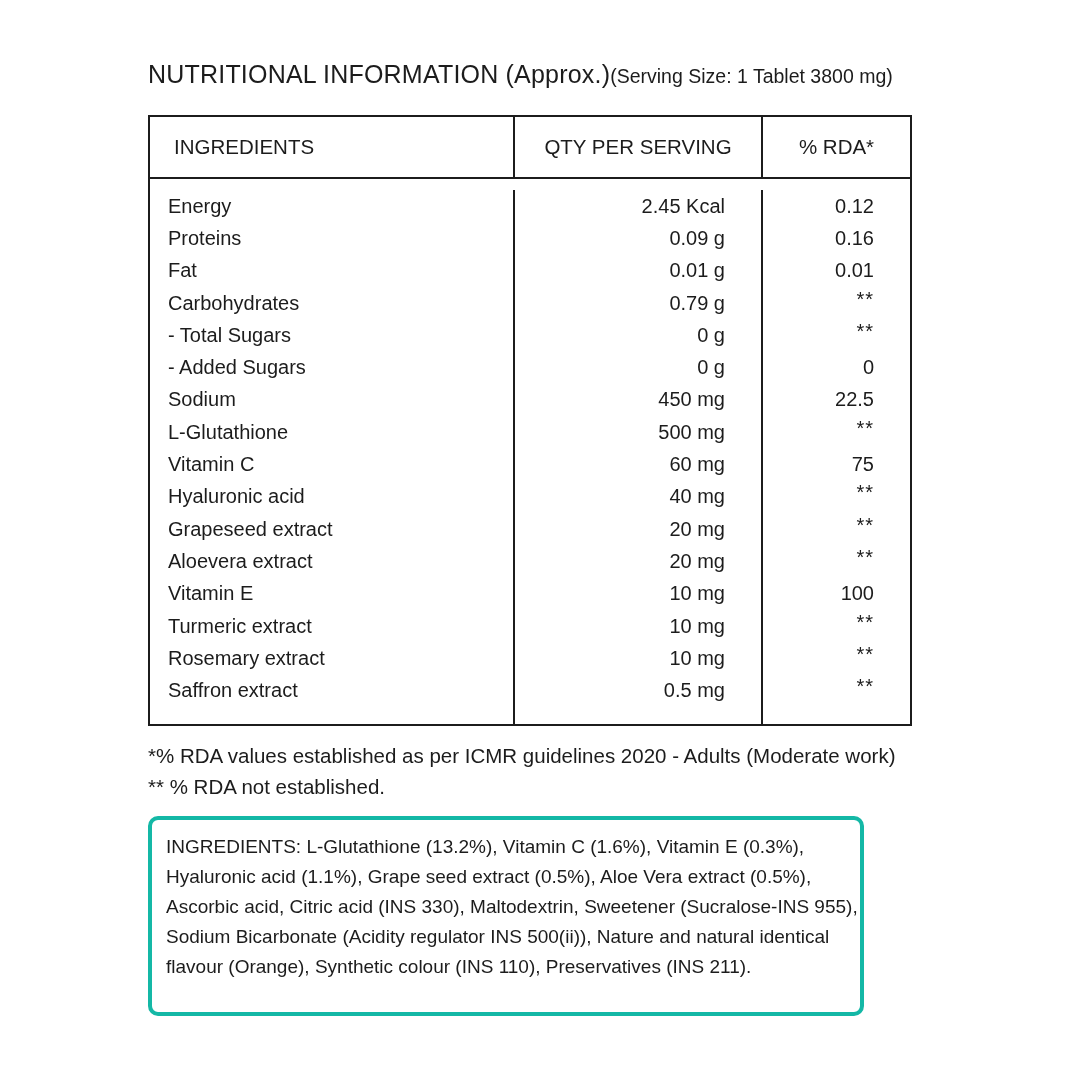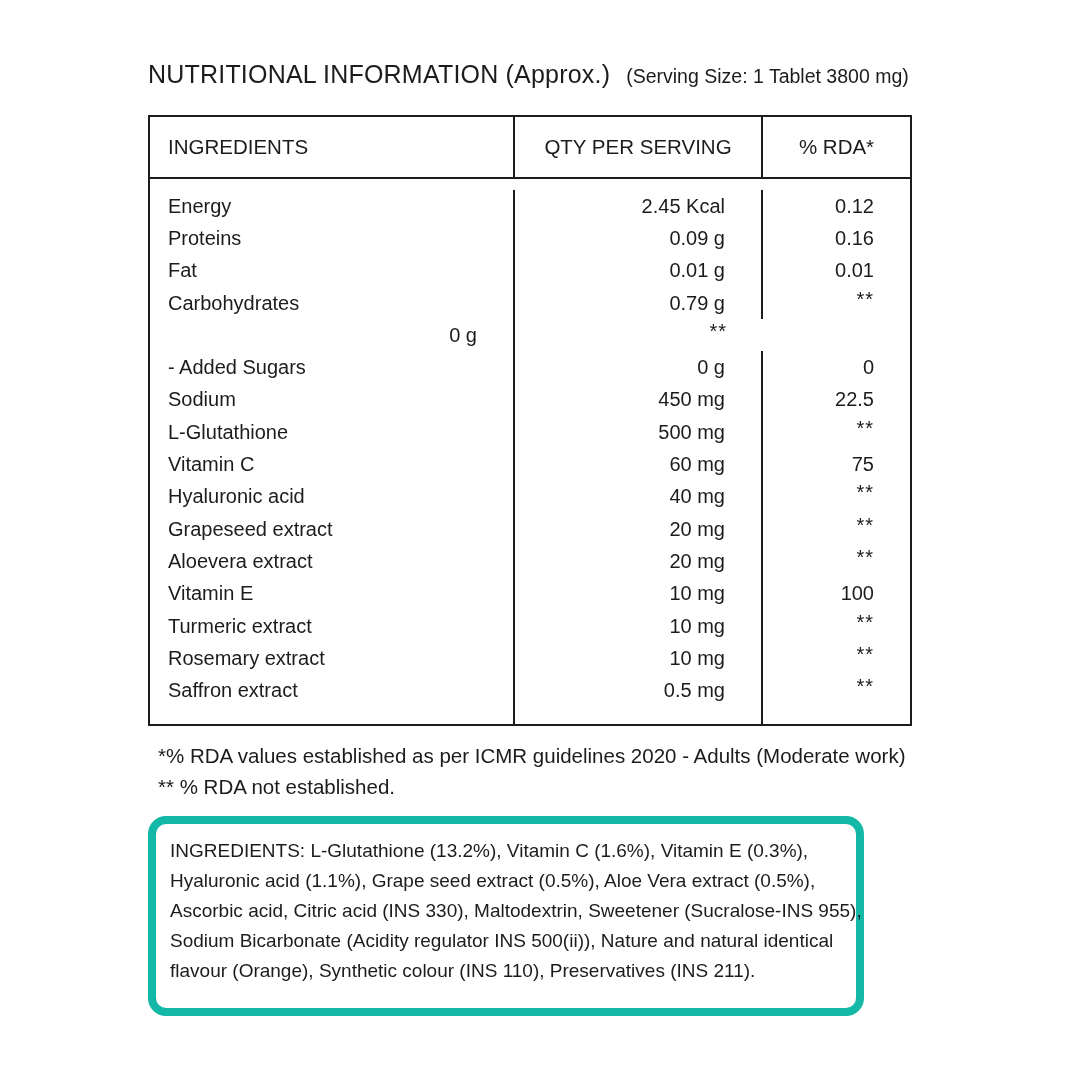--- a/index.html
+++ b/index.html
@@ -13,21 +13,21 @@
     color: #1c1c1c;
     overflow: hidden;
   }
   
   .title-row {
     position: absolute;
     left: 148px;
     top: 60px;
     display: flex;
     align-items: baseline;
-    gap: 16px;
+    gap: 0;
     white-space: nowrap;
   }
   .title-main { font-size: 25px; letter-spacing: 0.2px; }
   .title-serving { font-size: 19.5px; }
 
   
   .ntable {
     position: absolute;
     left: 148px;
     top: 115px;
@@ -42,21 +42,21 @@
     grid-template-columns: 365px 248px 1fr;
   }
   .thead { height: 62px; border-bottom: 2px solid #1c1c1c; }
   .thead .cell {
     display: flex;
     align-items: center;
     font-size: 20.5px;
   }
   .cell { border-right: 2px solid #1c1c1c; }
   .cell:last-child { border-right: none; }
-  .h-ing { padding-left: 18px; justify-content: flex-start; }
+  .h-ing { padding-left: 24px; justify-content: flex-start; }
   .h-qty { justify-content: center; }
   .h-rda { justify-content: center; }
   .tbody {
     flex: 1;
     display: flex;
     flex-direction: column;
     padding-top: 11px;
     border-radius: 18px;
   }
   .trow { height: 32.3px; }
@@ -72,32 +72,31 @@
   .tbody-filler .cell { min-height: 100%; }
   .asterisk { position: relative; top: -4px; letter-spacing: 1px; }
 
   
   .footnotes {
     position: absolute;
     left: 148px;
     top: 740px;
     font-size: 20.5px;
     line-height: 31px;
-    margin-left: 10px;
   }
 
   
   .ing-box {
     position: absolute;
     left: 148px;
     top: 816px;
     width: 716px;
     height: 200px;
-    border: 8px solid #14b8a6;
-    border-radius: 18px;
+    border: 4px solid #14b8a6;
+    border-radius: 10px;
     padding: 12px 14px;
   }
   .ing-line {
     font-size: 19px;
     line-height: 30px;
     white-space: nowrap;
   }
 </style>
 </head>
 <body>
@@ -139,20 +138,21 @@
           </div>
         </div>
         <div class="trow">
           <div class="cell c-ing">Carbohydrates</div>
           <div class="cell c-qty">0.79 g</div>
           <div class="cell c-rda">
             <span class="asterisk">**</span>
           </div>
         </div>
         <div class="trow">
+          <div class="cell c-ing">- Total Sugars</div>
           <div class="cell c-qty">0 g</div>
           <div class="cell c-rda">
             <span class="asterisk">**</span>
           </div>
         </div>
         <div class="trow">
           <div class="cell c-ing">- Added Sugars</div>
           <div class="cell c-qty">0 g</div>
           <div class="cell c-rda">
             <span>0</span>

